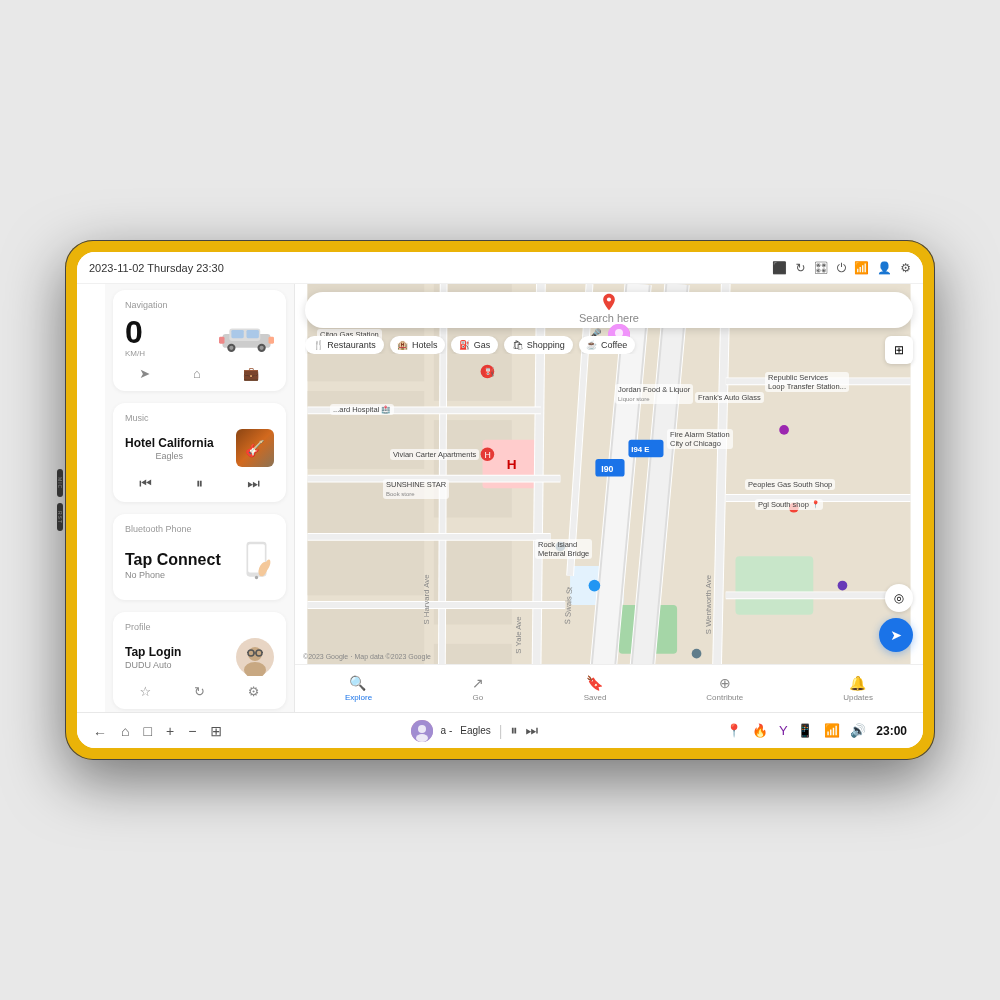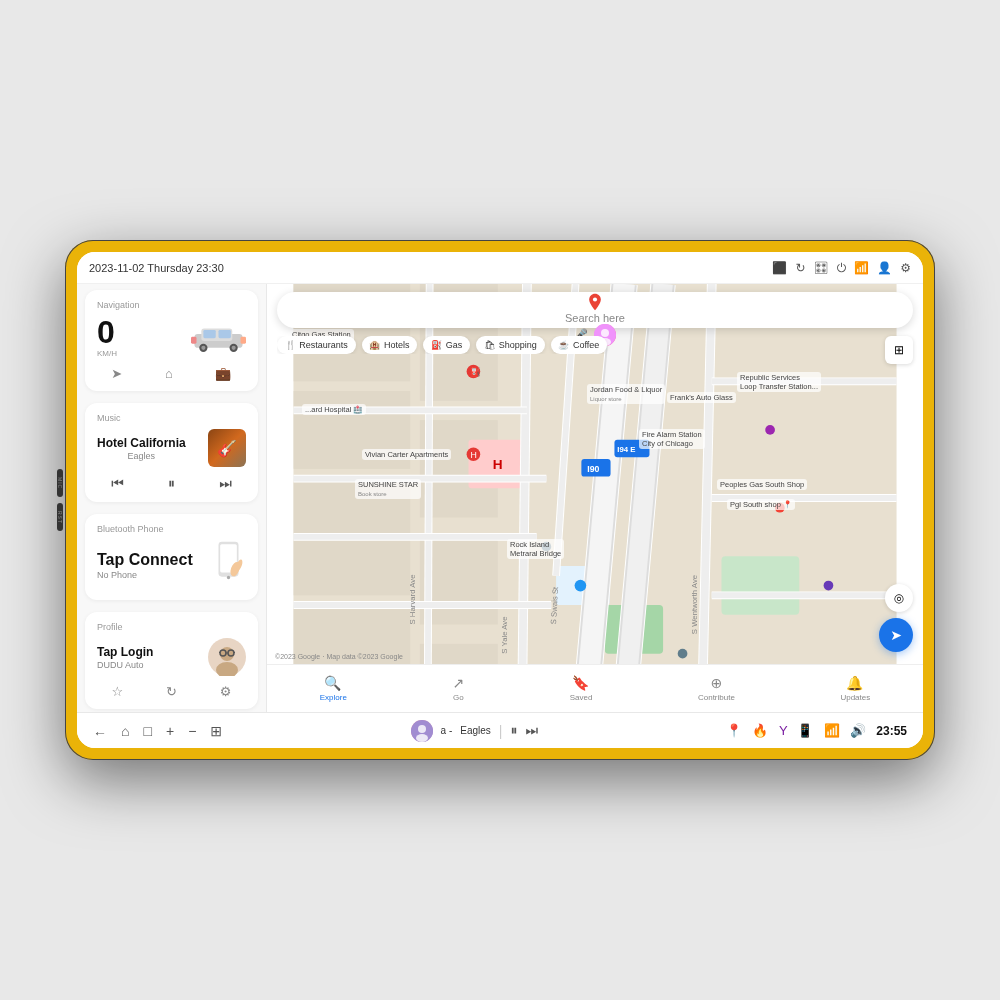--- a/index.html
+++ b/index.html
@@ -90,20 +90,21 @@
     .status-icon {
       font-size: 12px;
       color: #555;
     }
 
     
     .main-content {
       flex: 1;
       display: flex;
       overflow: hidden;
+      padding-left: 28px;
     }
 
     
     .sidebar {
       width: 190px;
       background: #f8f8f8;
       display: flex;
       flex-direction: column;
       border-right: 1px solid #e8e8e8;
       flex-shrink: 0;
@@ -863,17 +864,17 @@
         <span class="taskbar-icon">⏸</span>
         <span class="taskbar-icon">⏭</span>
       </div>
       <div class="taskbar-right">
         <span class="taskbar-right-icon" style="color:#f4b400;">📍</span>
         <span class="taskbar-right-icon" style="color:#ff5722;">🔥</span>
         <span class="taskbar-right-icon" style="color:#7b1fa2;">Y</span>
         <span class="taskbar-right-icon">📱</span>
         <span class="taskbar-right-icon">📶</span>
         <span class="taskbar-right-icon">🔊</span>
-        <span class="taskbar-time">23:55</span>
+        <span class="taskbar-time">23:00</span>
       </div>
     </div>
   </div>
 </div>
 
 </body></html>

